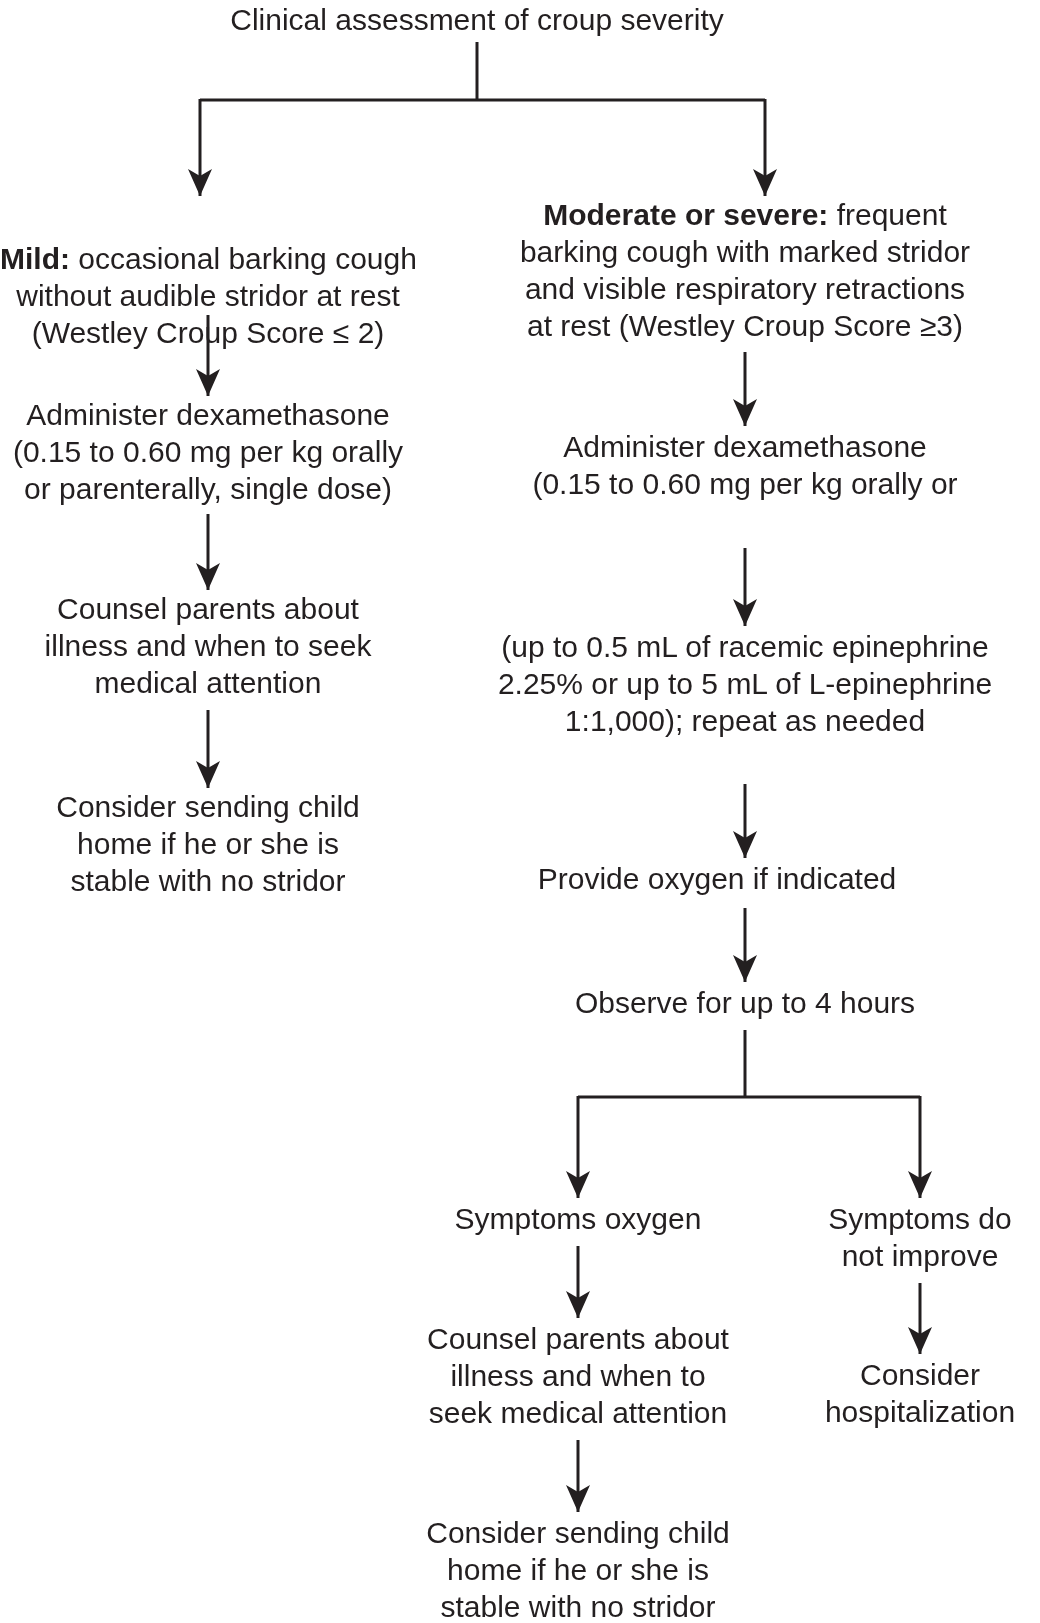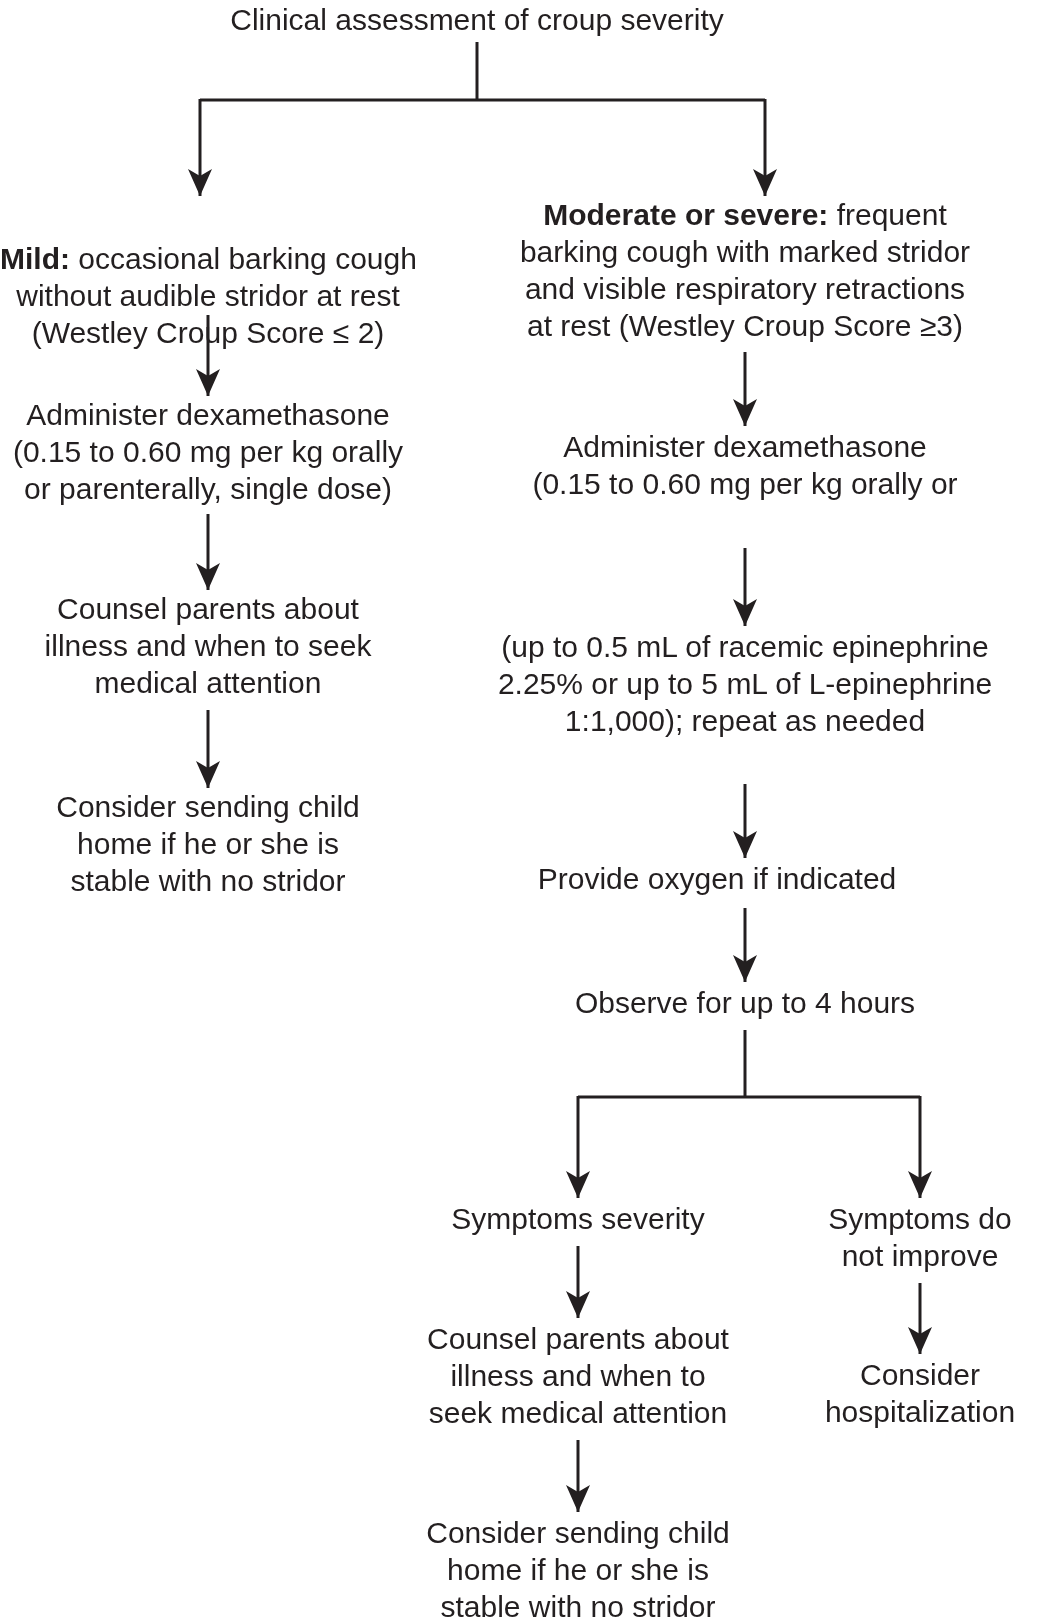--- a/index.html
+++ b/index.html
@@ -133,21 +133,21 @@
 
   <div class="node n-oxygen">
     <div class="ln"><span>Provide oxygen if indicated</span></div>
   </div>
 
   <div class="node n-observe">
     <div class="ln"><span>Observe for up to 4 hours</span></div>
   </div>
 
   <div class="node n-improve">
-    <div class="ln"><span>Symptoms severity</span></div>
+    <div class="ln"><span>Symptoms oxygen</span></div>
   </div>
 
   <div class="node n-imp-counsel">
     <div class="ln"><span>Counsel parents about</span></div>
     <div class="ln"><span>illness and when to</span></div>
     <div class="ln"><span>seek medical attention</span></div>
   </div>
 
   <div class="node n-imp-home">
     <div class="ln"><span>Consider sending child</span></div>

